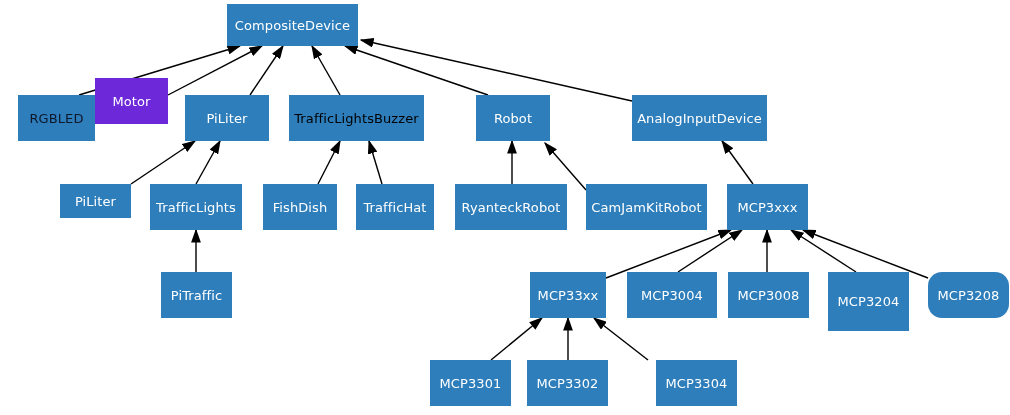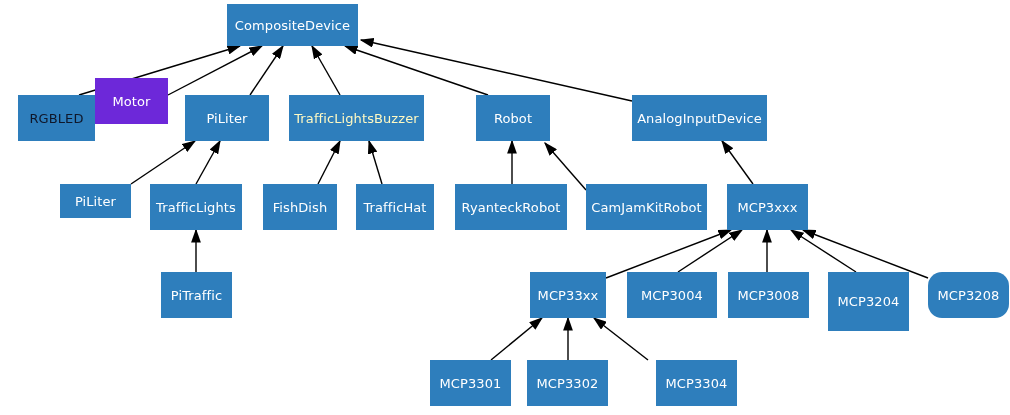--- a/index.html
+++ b/index.html
@@ -85,21 +85,21 @@
       </div>
       <div class="node" style="left: 2px; top: 95px; width: 77px; height: 46px; background: rgb(46, 126, 188); color: #0f172a; margin-left: 16px;">
         <span class="node-label">RGBLED</span>
       </div>
       <div class="node" style="left: 95px; top: 78px; width: 73px; height: 46px; background: #6d28d9; color: rgb(255, 255, 255);">
         <span class="node-label">Motor</span>
       </div>
       <div class="node" style="left: 185px; top: 95px; width: 84px; height: 46px; background: rgb(46, 126, 188); color: rgb(255, 255, 255);">
         <span class="node-label">PiLiter</span>
       </div>
-      <div class="node" style="left: 289px; top: 95px; width: 135px; height: 46px; background: rgb(46, 126, 188); color: #fef9c3;">
+      <div class="node" style="left: 289px; top: 95px; width: 135px; height: 46px; background: rgb(46, 126, 188); color: #000000;">
         <span class="node-label">TrafficLightsBuzzer</span>
       </div>
       <div class="node" style="left: 476px; top: 95px; width: 74px; height: 46px; background: rgb(46, 126, 188); color: rgb(255, 255, 255);">
         <span class="node-label">Robot</span>
       </div>
       <div class="node" style="left: 632px; top: 95px; width: 135px; height: 46px; background: rgb(46, 126, 188); color: rgb(255, 255, 255);">
         <span class="node-label">AnalogInputDevice</span>
       </div>
       <div class="node" style="left: 60px; top: 184px; width: 71px; height: 34px; background: rgb(46, 126, 188); color: rgb(255, 255, 255);">
         <span class="node-label">PiLiter</span>

